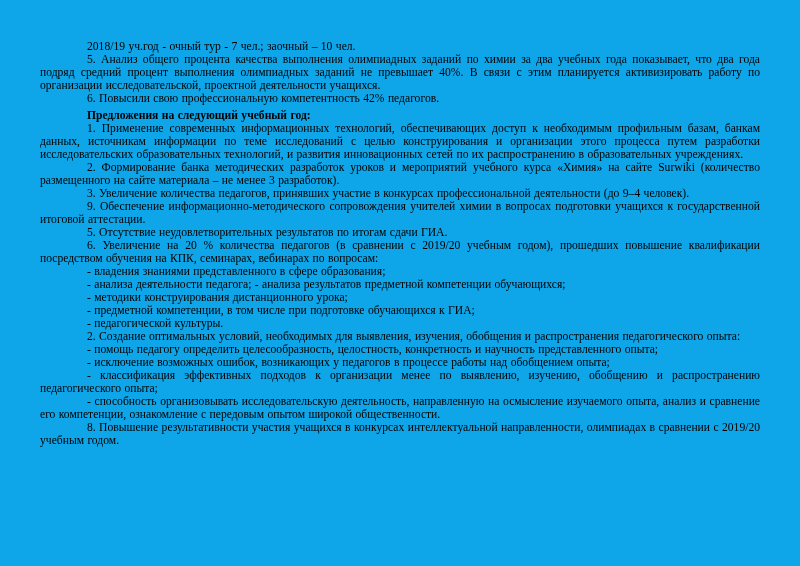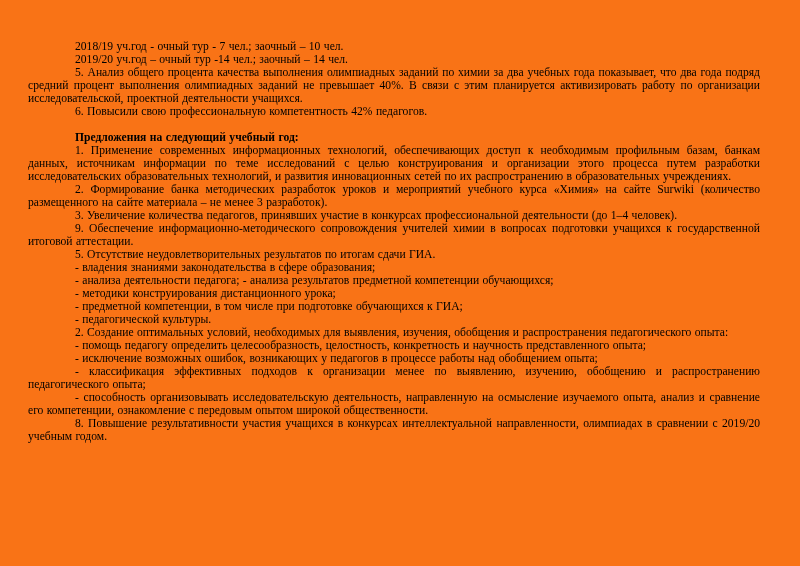--- a/index.html
+++ b/index.html
@@ -4,55 +4,55 @@
 <style>
   html, body {
     margin: 0;
     padding: 0;
     background: #ffffff;
   }
   .page {
     width: 800px;
     height: 566px;
     box-sizing: border-box;
-    background: #f97316;
-    padding: 40px 40px 0 28px;
+    background: #0ea5e9;
+    padding: 40px 40px 0 40px;
     font-family: "Liberation Serif", "DejaVu Serif", serif;
     font-size: 11.6px;
     line-height: 13px;
     color: #000000;
     overflow: hidden;
   }
   .page p {
     margin: 0;
     text-align: justify;
     text-indent: 47px;
     word-spacing: 0.5px;
   }
   .page p.heading {
     font-weight: bold;
-    margin-top: 13px;
+    margin-top: 4px;
     text-align: left;
   }
 </style>
 </head>
 <body>
 
 <div class="page">
   <p>2018/19 уч.год - очный тур - 7 чел.; заочный – 10 чел.</p>
-  <p>2019/20 уч.год – очный тур -14 чел.; заочный – 14 чел.</p>
   <p>5. Анализ общего процента качества выполнения олимпиадных заданий по химии за два учебных года показывает, что два года подряд средний процент выполнения олимпиадных заданий не превышает 40%. В связи с этим планируется активизировать работу по организации исследовательской, проектной деятельности учащихся.</p>
   <p>6. Повысили свою профессиональную компетентность 42% педагогов.</p>
   <p class="heading">Предложения на следующий учебный год:</p>
   <p>1. Применение современных информационных технологий, обеспечивающих доступ к необходимым профильным базам, банкам данных, источникам информации по теме исследований с целью конструирования и организации этого процесса путем разработки исследовательских образовательных технологий, и развития инновационных сетей по их распространению в образовательных учреждениях.</p>
   <p>2. Формирование банка методических разработок уроков и мероприятий учебного курса «Химия» на сайте Surwiki (количество размещенного на сайте материала – не менее 3 разработок).</p>
-  <p>3. Увеличение количества педагогов, принявших участие в конкурсах профессиональной деятельности (до 1–4 человек).</p>
+  <p>3. Увеличение количества педагогов, принявших участие в конкурсах профессиональной деятельности (до 9–4 человек).</p>
   <p>9. Обеспечение информационно-методического сопровождения учителей химии в вопросах подготовки учащихся к государственной итоговой аттестации.</p>
   <p>5. Отсутствие неудовлетворительных результатов по итогам сдачи ГИА.</p>
-  <p>- владения знаниями законодательства в сфере образования;</p>
+  <p>6. Увеличение на 20 % количества педагогов (в сравнении с 2019/20 учебным годом), прошедших повышение квалификации посредством обучения на КПК, семинарах, вебинарах по вопросам:</p>
+  <p>- владения знаниями представленного в сфере образования;</p>
   <p>- анализа деятельности педагога; - анализа результатов предметной компетенции обучающихся;</p>
   <p>- методики конструирования дистанционного урока;</p>
   <p>- предметной компетенции, в том числе при подготовке обучающихся к ГИА;</p>
   <p>- педагогической культуры.</p>
   <p>2. Создание оптимальных условий, необходимых для выявления, изучения, обобщения и распространения педагогического опыта:</p>
   <p>- помощь педагогу определить целесообразность, целостность, конкретность и научность представленного опыта;</p>
   <p>- исключение возможных ошибок, возникающих у педагогов в процессе работы над обобщением опыта;</p>
   <p>- классификация эффективных подходов к организации менее по выявлению, изучению, обобщению и распространению педагогического опыта;</p>
   <p>- способность организовывать исследовательскую деятельность, направленную на осмысление изучаемого опыта, анализ и сравнение его компетенции, ознакомление с передовым опытом широкой общественности.</p>
   <p>8. Повышение результативности участия учащихся в конкурсах интеллектуальной направленности, олимпиадах в сравнении с 2019/20 учебным годом.</p>

